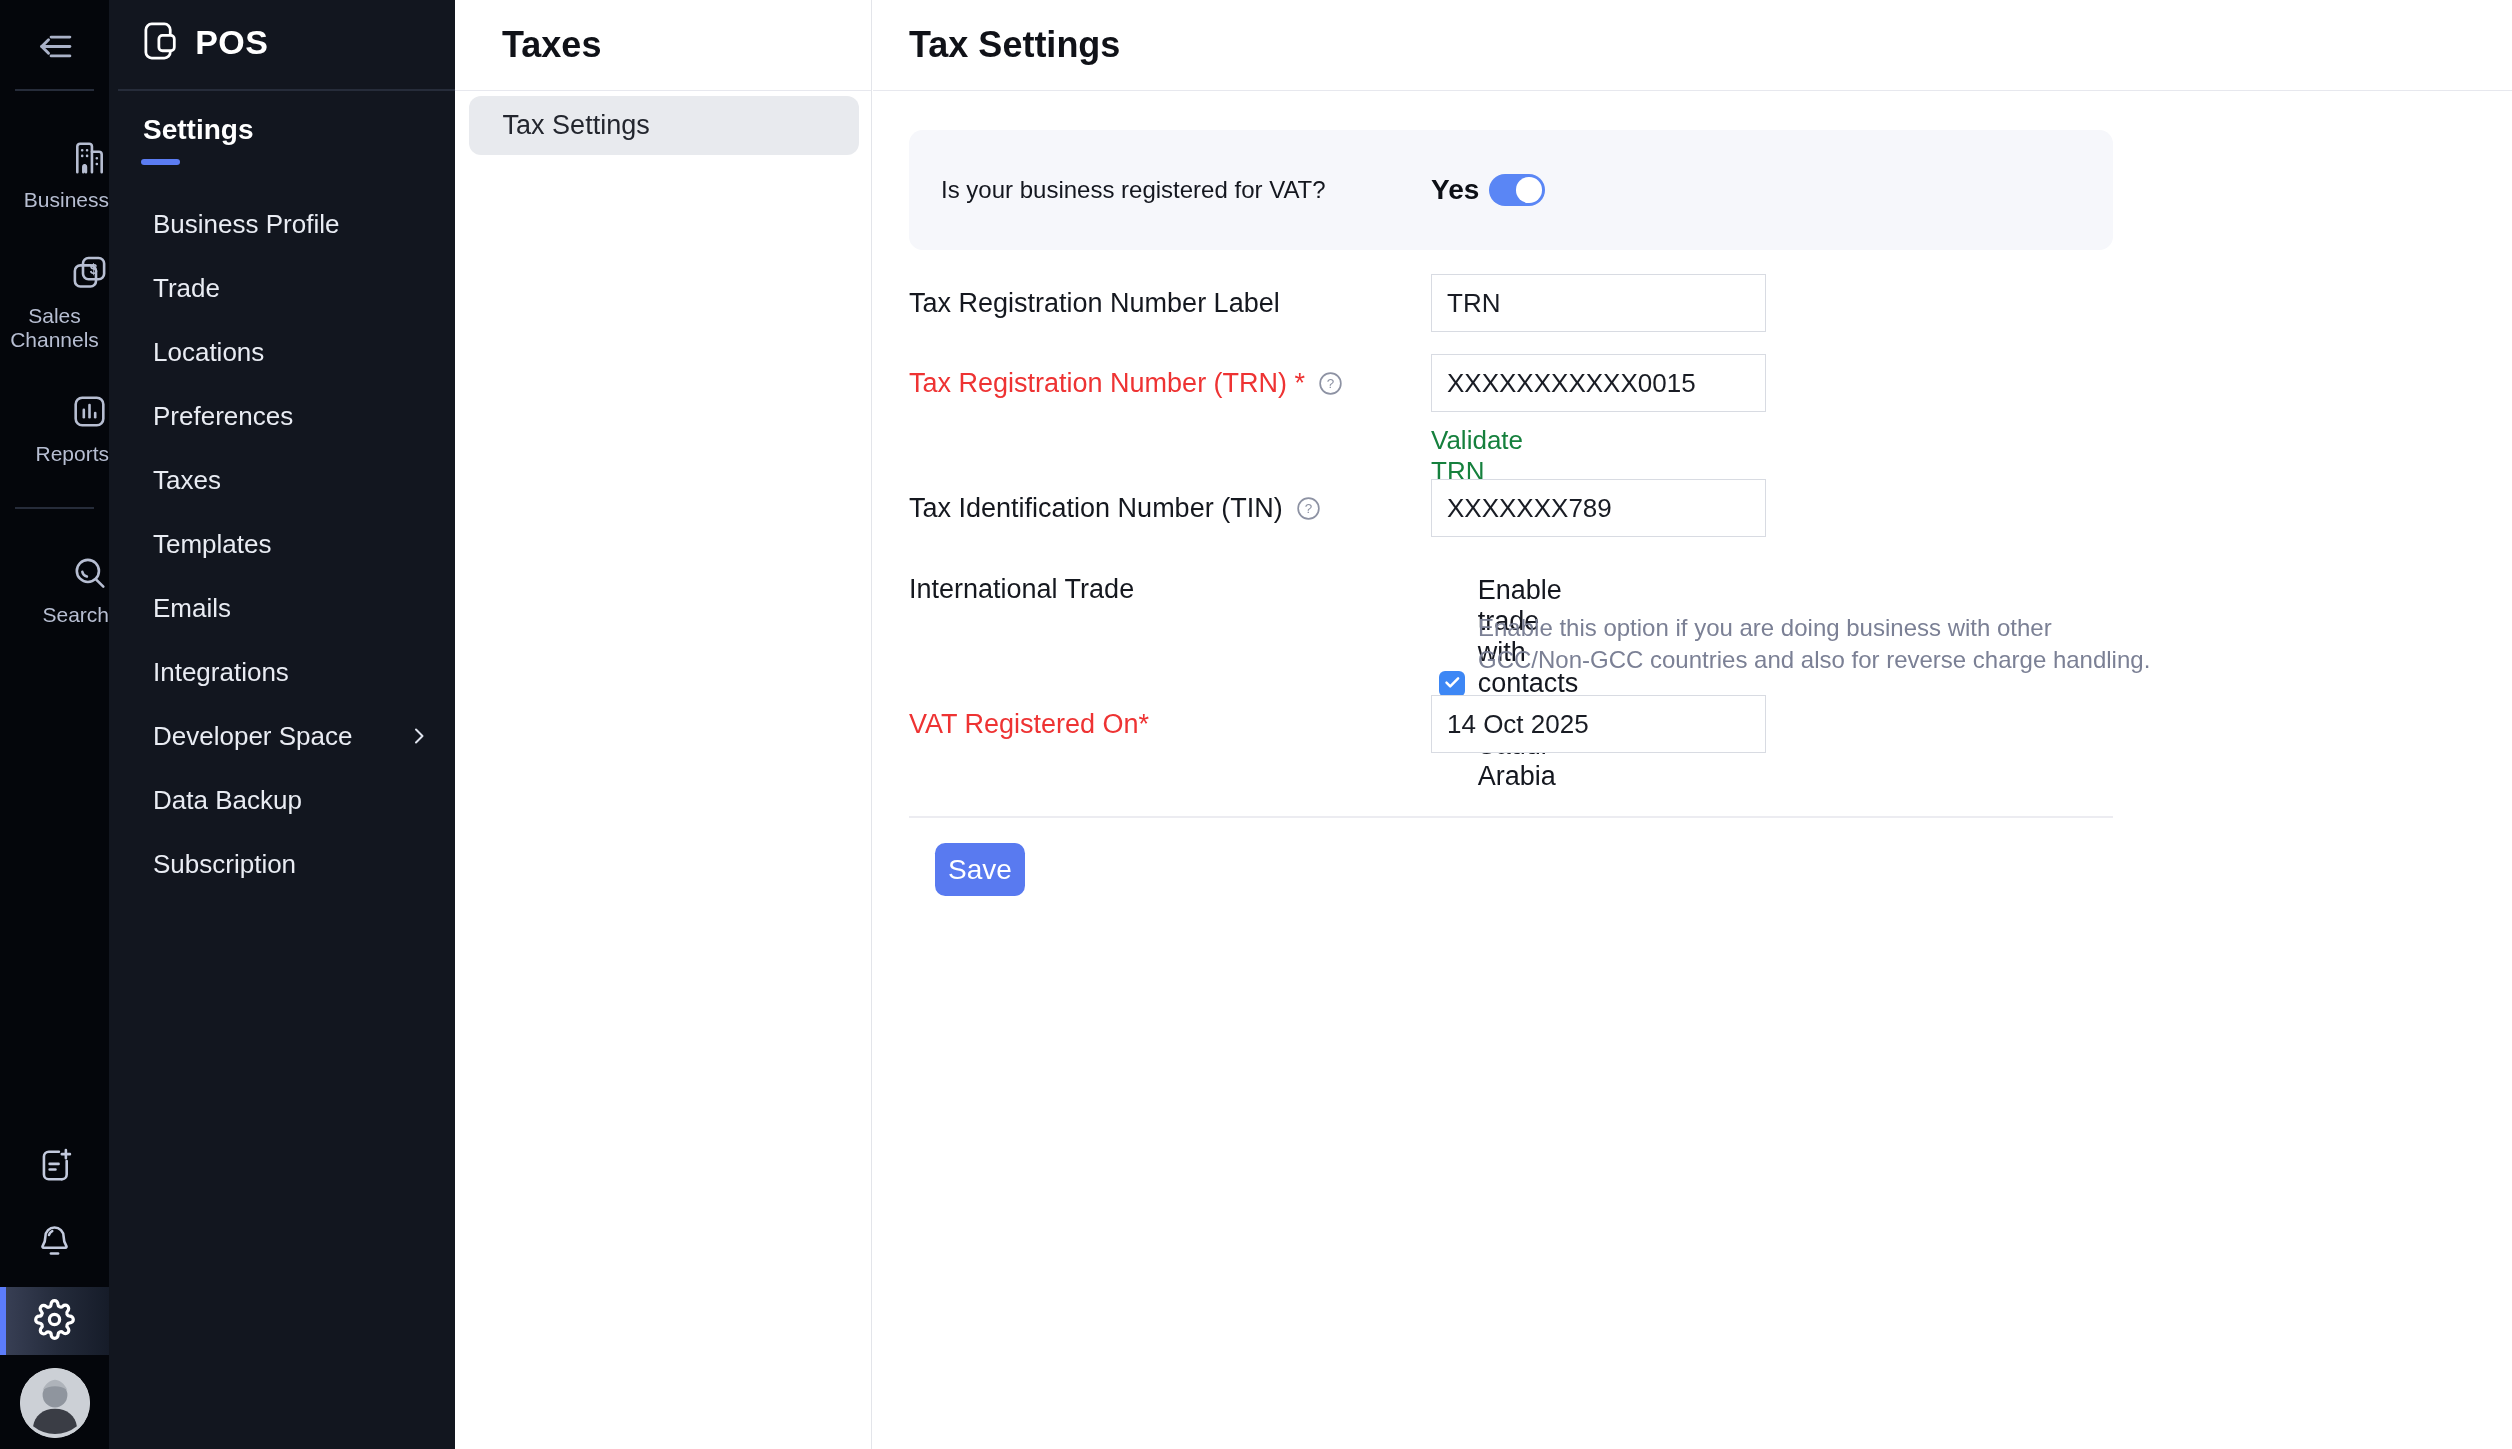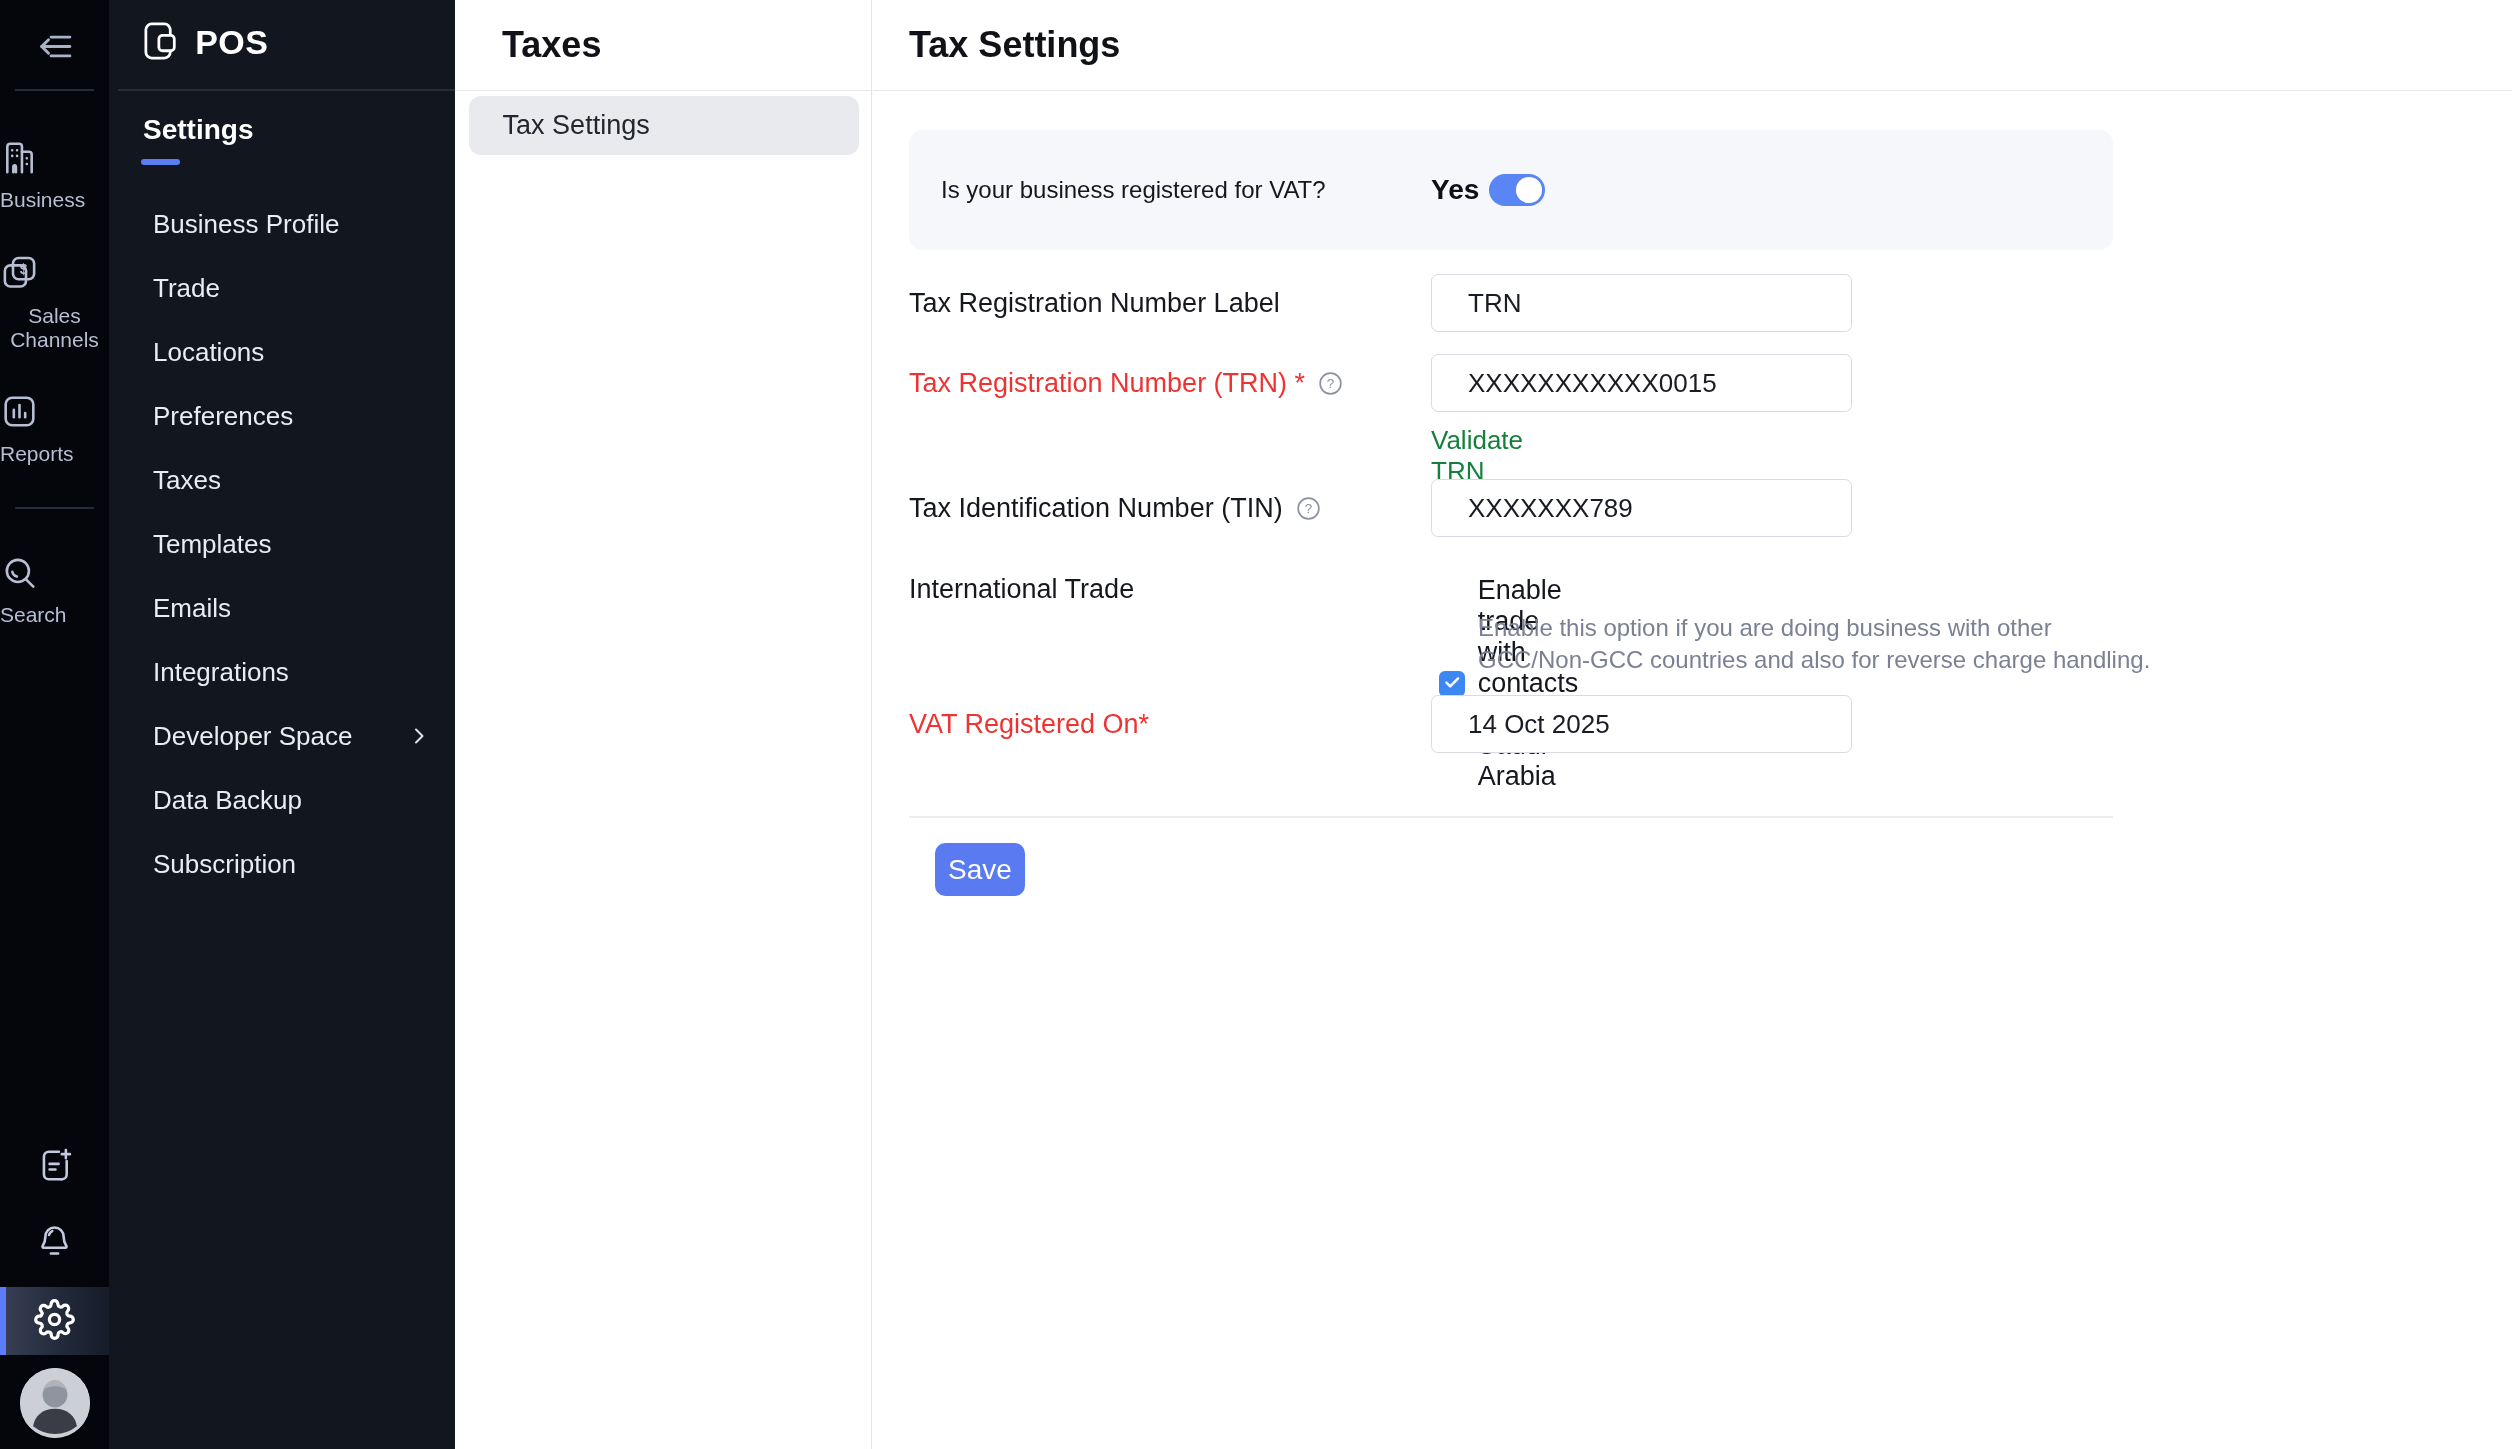--- a/index.html
+++ b/index.html
@@ -5,21 +5,21 @@
   html,body{margin:0;padding:0;background:#fff;}
   .page{position:relative;width:2512px;height:1449px;background:#ffffff;overflow:hidden;
         font-family:"Liberation Sans",sans-serif;-webkit-font-smoothing:antialiased;}
 
   
   .rail{position:absolute;left:0;top:0;width:109px;height:100%;background:#04060b;z-index:3;}
   .rail-collapse{position:absolute;top:24px;left:0;width:100%;height:47px;display:flex;align-items:center;
         justify-content:center;background:none;border:none;color:#aab2c8;cursor:pointer;padding:0;}
   .rail-collapse svg{width:41px;height:41px;}
   .rail-divider{position:absolute;left:15.3px;right:15.3px;height:1.7px;background:#262c3a;}
-  .rail-item{position:absolute;left:0;width:100%;display:flex;flex-direction:column;align-items:flex-start;
+  .rail-item{position:absolute;left:0;width:100%;display:flex;flex-direction:column;align-items:flex-end;
         gap:7.6px;color:#b7bed2;cursor:pointer;}
   .rail-item svg{width:39px;height:39px;flex:0 0 auto;}
   .rail-label{font-size:21px;line-height:24.6px;text-align:center;}
   .rail-icon-btn{position:absolute;left:0;width:100%;display:flex;justify-content:center;background:none;border:none;
         color:#c3cade;cursor:pointer;padding:0;}
   .rail-icon-btn svg{width:39px;height:39px;}
   .gear-block{position:absolute;left:0;top:1287px;width:100%;height:68px;display:flex;align-items:center;
         justify-content:center;background:linear-gradient(90deg,#3a4157 0%,#232a3a 55%,#161c29 100%);cursor:pointer;}
   .gear-block::before{content:"";position:absolute;left:0;top:0;bottom:0;width:6px;background:#5c7cfa;}
   .gear-block svg{width:41px;height:41px;color:#ffffff;}
@@ -58,22 +58,22 @@
   .vat-label{position:absolute;left:32px;top:50%;transform:translateY(-50%);font-size:24px;color:#14171f;}
   .vat-yes{position:absolute;left:522px;top:50%;transform:translateY(-50%);font-size:28px;font-weight:700;color:#0d1016;}
   .toggle{position:absolute;left:580px;top:50%;transform:translateY(-50%);width:56px;height:32px;
         border-radius:16px;background:#5a86f5;cursor:pointer;}
   .toggle .knob{position:absolute;top:3.4px;right:3.4px;width:25.4px;height:25.4px;border-radius:50%;background:#ffffff;}
 
   .form-row{position:absolute;left:36px;height:58px;}
   .flabel{display:flex;align-items:center;gap:12px;height:58px;font-size:27px;color:#15181f;}
   .flabel.red{color:#ee3333;}
   .help-icon{width:27px;height:27px;flex:0 0 auto;}
-  .finput{position:absolute;left:522px;top:0;width:421px;height:58px;border:1.7px solid #d8dbe2;
-        border-radius:7px;padding:0 36px;font-size:26px;color:#191c24;box-sizing:border-box;background:#fff;
+  .finput{position:absolute;left:522px;top:0;width:335px;height:58px;border:1.7px solid #d8dbe2;
+        border-radius:0;padding:0 15px;font-size:26px;color:#191c24;box-sizing:border-box;background:#fff;
         font-family:"Liberation Sans",sans-serif;outline:none;}
   .validate-link{position:absolute;left:522px;top:71px;font-size:26px;color:#15803d;cursor:pointer;
         text-decoration:none;display:inline-block;}
 
   .check-row{position:absolute;left:530px;top:-0.8px;display:flex;align-items:center;gap:12.7px;}
   .checkbox{width:26px;height:26px;border-radius:6px;background:#3d87f5;display:flex;align-items:center;
         justify-content:center;cursor:pointer;flex:0 0 auto;}
   .checkbox svg{width:18.6px;height:18.6px;}
   .check-label{font-size:27px;color:#14171f;cursor:pointer;}
   .check-desc{position:absolute;left:569px;top:36px;width:682px;font-size:24px;line-height:32px;color:#7b8095;}

